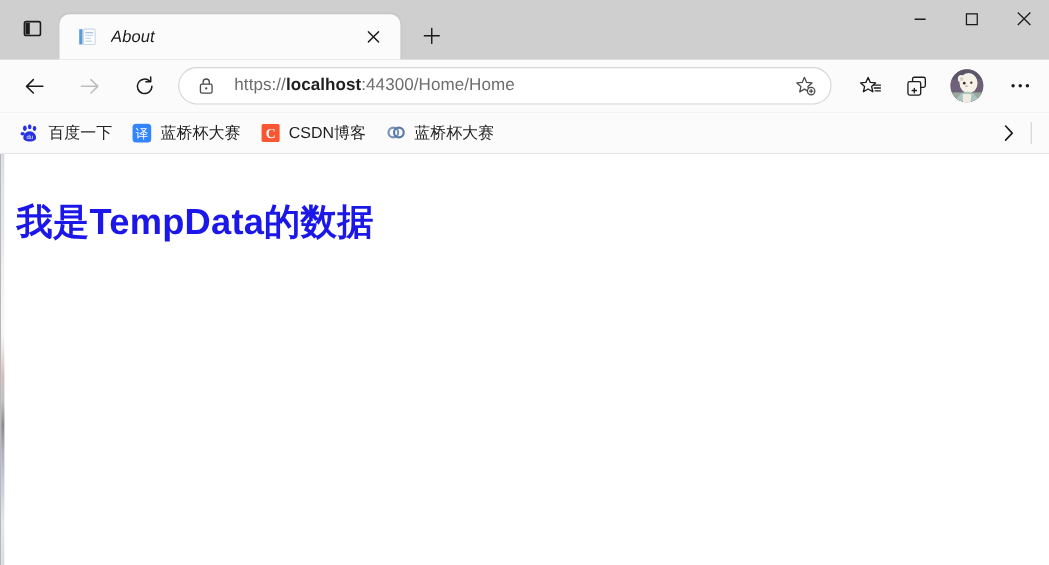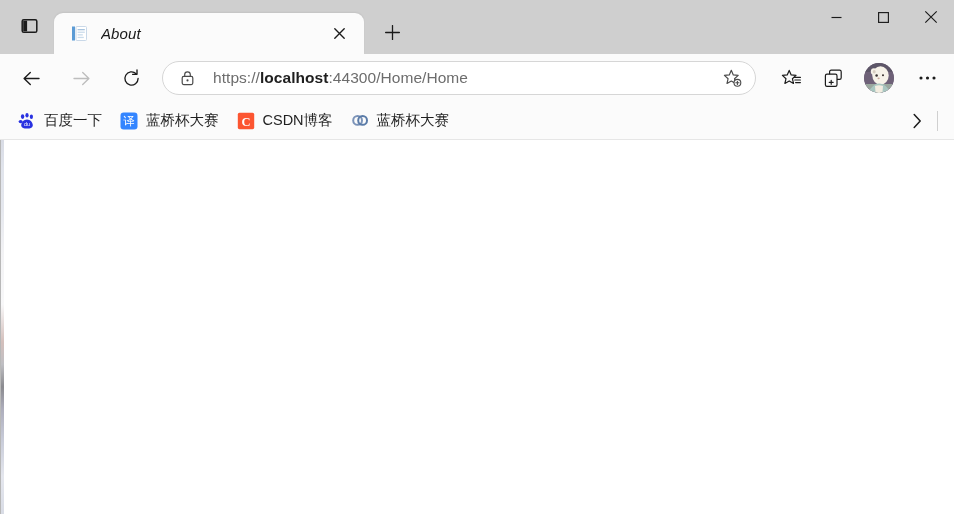--- a/index.html
+++ b/index.html
@@ -384,15 +384,16 @@
         <path d="M3.2 1.6 L9.2 8 L3.2 14.4" stroke="#1b1b1b" stroke-width="1.5" fill="none" stroke-linecap="round" stroke-linejoin="round"></path>
       </svg>
     </div>
 
     <div class="bm-divider"></div>
 
   </div>
 
   <div class="page">
     <div class="edge-sliver"></div>
+    <h1 class="page-h1">我是TempData的数据</h1>
   </div>
 
 </div>
 
 </body></html>

